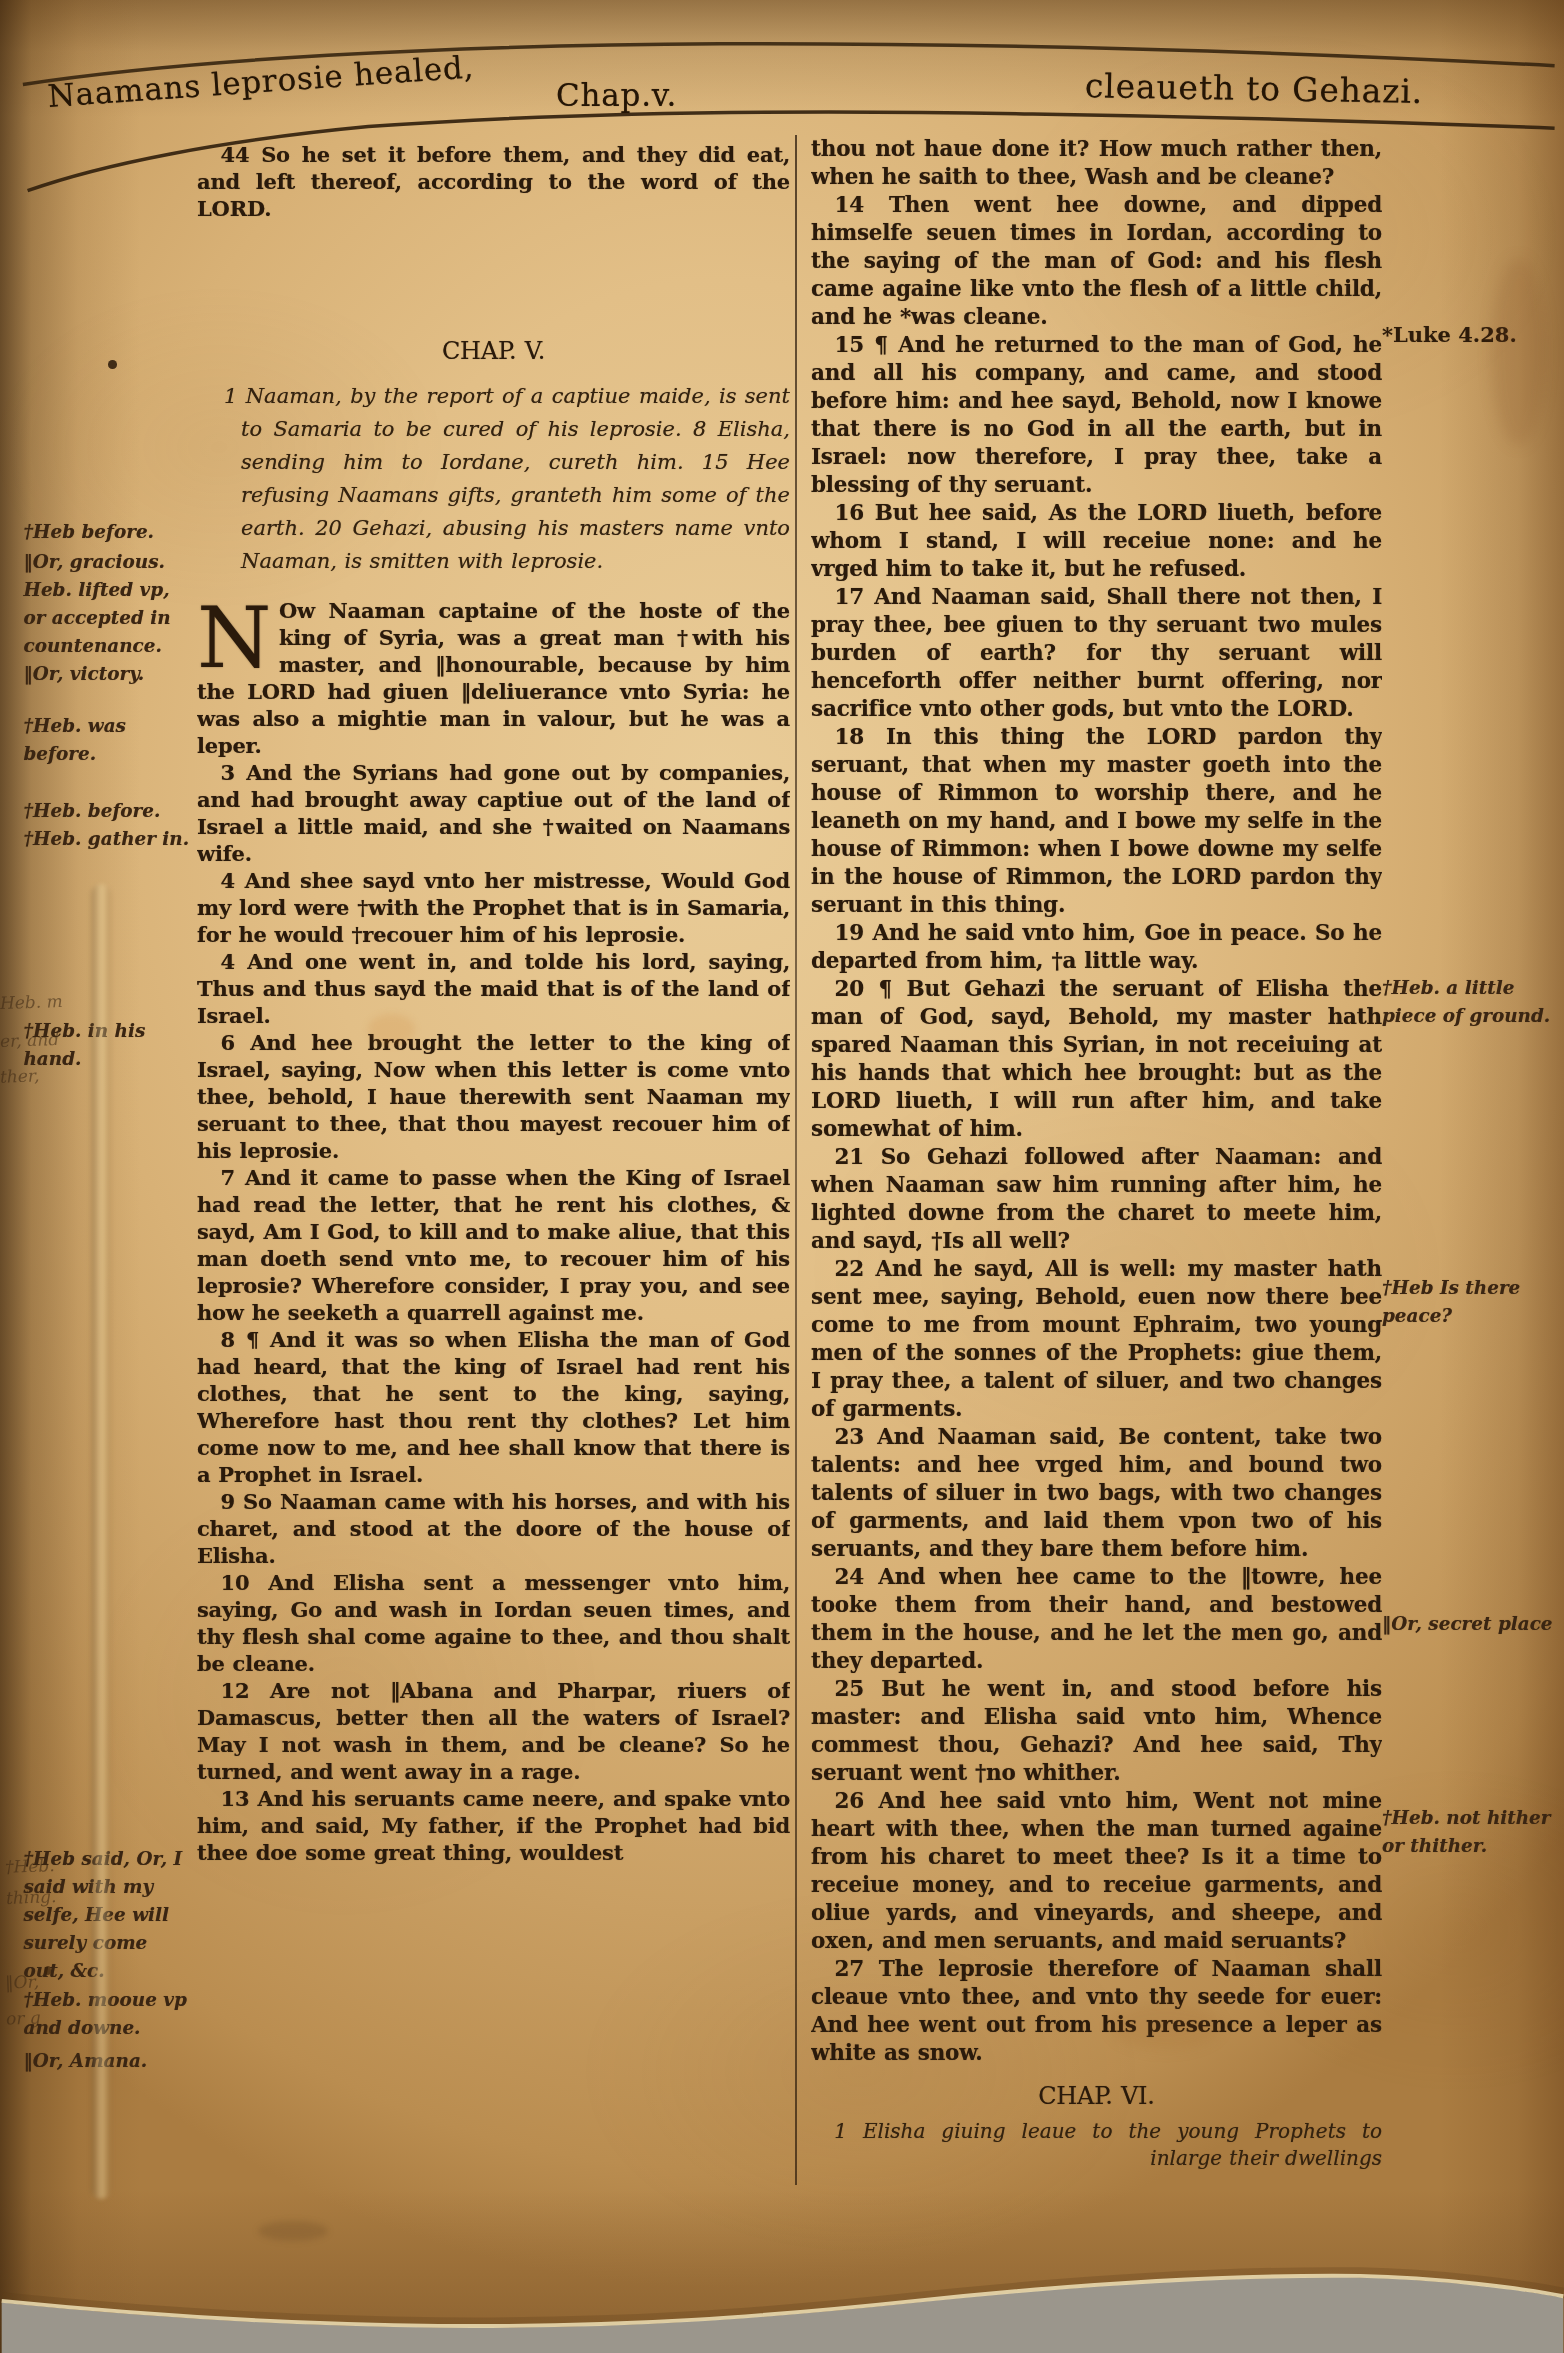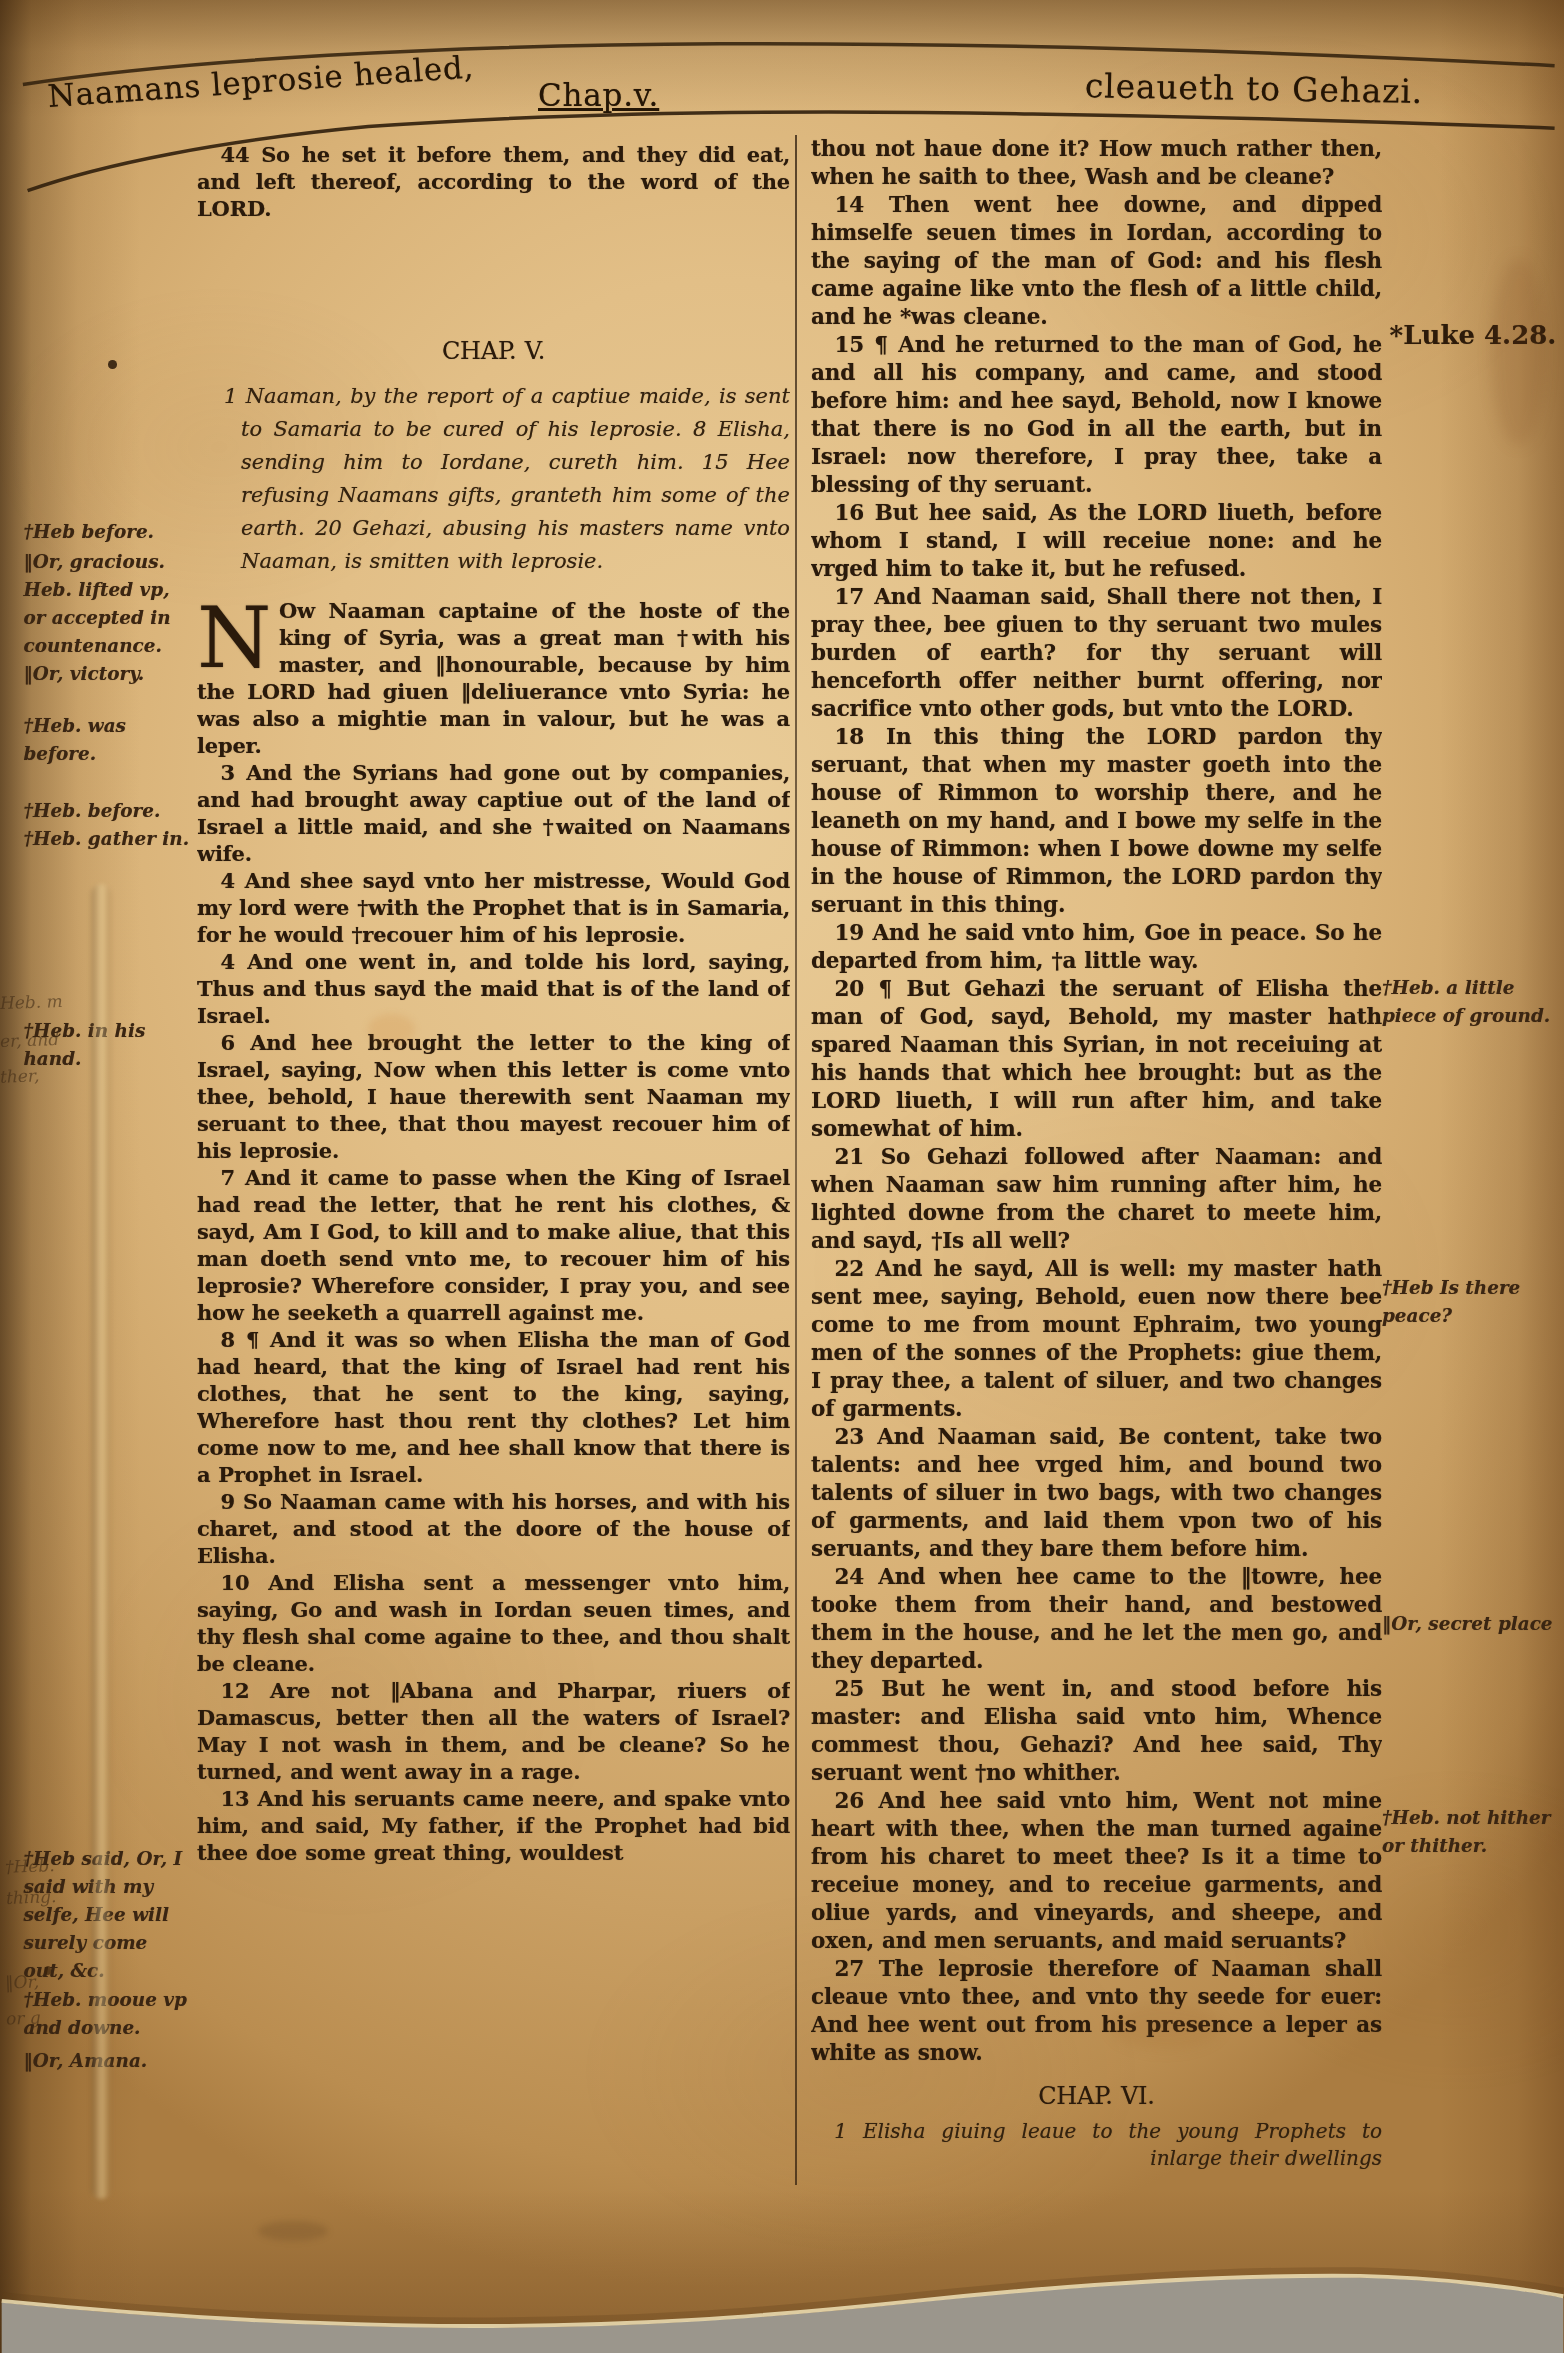--- a/index.html
+++ b/index.html
@@ -36,21 +36,21 @@
   .chap6-summary{font-style:italic;font-weight:400 !important;font-size:20px;line-height:27px;
       margin:6.3px 0 0 !important;text-indent:-7.8px !important;padding-left:31px;color:#33220f;
       text-align:justify;text-align-last:right;letter-spacing:0 !important;}
   .noindent{text-indent:0 !important;}
   .dropcap{float:left;font-size:85px;line-height:69px;font-weight:400;padding:6.3px 7.8px 0 0;
       color:#2a1a0b;text-shadow:0 0 1.6px rgba(42,26,11,0.5);}
   .note{position:absolute;width:167px;font-style:italic;font-size:18.4px;line-height:28px;
       color:#3a2512;text-shadow:0 0 0.8px rgba(58,37,18,0.45);font-weight:bold;}
   .note-left{left:23.5px;}
   .note-right{left:1382px;width:182px;}
-  .note-ref{font-style:normal;font-weight:700;font-size:26px;color:#2d1b0a;text-align:center;}
+  .note-ref{font-style:normal;font-weight:700;font-size:21px;color:#2d1b0a;}
   .divider{position:absolute;left:795px;top:135px;width:2.3px;height:2050px;
       background:linear-gradient(180deg, rgba(45,28,12,0.75), rgba(45,28,12,0.55) 50%, rgba(45,28,12,0.7));}
   .frag{position:absolute;font-style:italic;font-size:17px;color:rgba(58,38,18,0.55);
       transform:rotate(-2deg);white-space:nowrap;}
   .leaf-edge{position:absolute;left:91px;top:884px;width:20.3px;height:1315px;border-radius:11px;
       background:linear-gradient(90deg, rgba(70,45,18,0.25), rgba(243,220,165,0.45) 55%, rgba(120,85,40,0.22));
       filter:blur(2.3px);}
   .stain{position:absolute;border-radius:50%;pointer-events:none;}
   .svg-abs{position:absolute;left:0;}
 </style>
@@ -61,21 +61,21 @@
 
   <div class="shade"></div>
   <div class="mottle"></div>
 
   <svg class="svg-abs" style="top:0" width="1565" height="211" viewBox="0 0 2000 270">
     <path d="M28,108 C240,76 560,58 920,56 C1260,55 1640,66 1988,84" stroke="#33220e" stroke-width="4.5" fill="none" opacity="0.88"></path>
     <path d="M34,244 C130,210 280,180 470,162 C720,144 1020,140 1320,146 C1580,150 1830,158 1988,164" stroke="#33220e" stroke-width="4.5" fill="none" opacity="0.92"></path>
   </svg>
 
   <div class="running-head" style="left:49px;top:78px;transform:rotate(-4deg);transform-origin:left bottom;">Naamans leprosie healed,</div>
-  <div class="running-head" style="left:538px;top:77px;text-decoration:underline;">Chap.v.</div>
+  <div class="running-head" style="left:556px;top:77px;">Chap.v.</div>
   <div class="running-head" style="left:1085px;top:69px;font-size:33px;transform:rotate(1deg);">cleaueth to Gehazi.</div>
 
   <div class="divider"></div>
 
   <div class="col col-left">
     <p>44 So he set it before them, and they did eat, and left thereof, according to the word of the LORD.</p>
     <p class="chap-heading">CHAP. V.</p>
     <p class="chap-summary">1 Naaman, by the report of a captiue maide, is sent to Samaria to be cured of his leprosie. 8 Elisha, sending him to Iordane, cureth him. 15 Hee refusing Naamans gifts, granteth him some of the earth. 20 Gehazi, abusing his masters name vnto Naaman, is smitten with leprosie.</p>
     <p class="noindent"><span class="dropcap">N</span><span>Ow Naaman captaine of the hoste of the king of Syria, was a great man †with his master, and ‖honourable, because by him the LORD had giuen ‖deliuerance vnto Syria: he was also a mightie man in valour, but he was a leper.</span></p>
     <p>3 And the Syrians had gone out by companies, and had brought away captiue out of the land of Israel a little maid, and she †waited on Naamans wife.</p>

